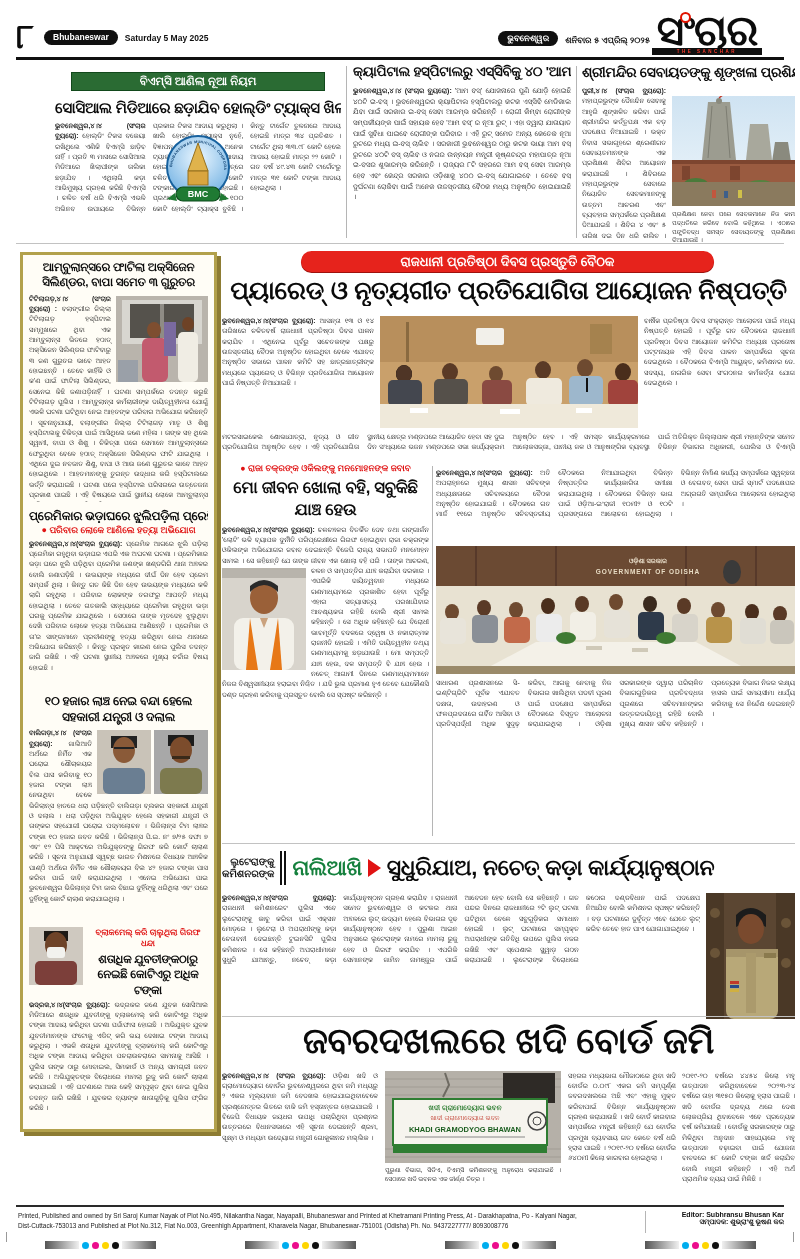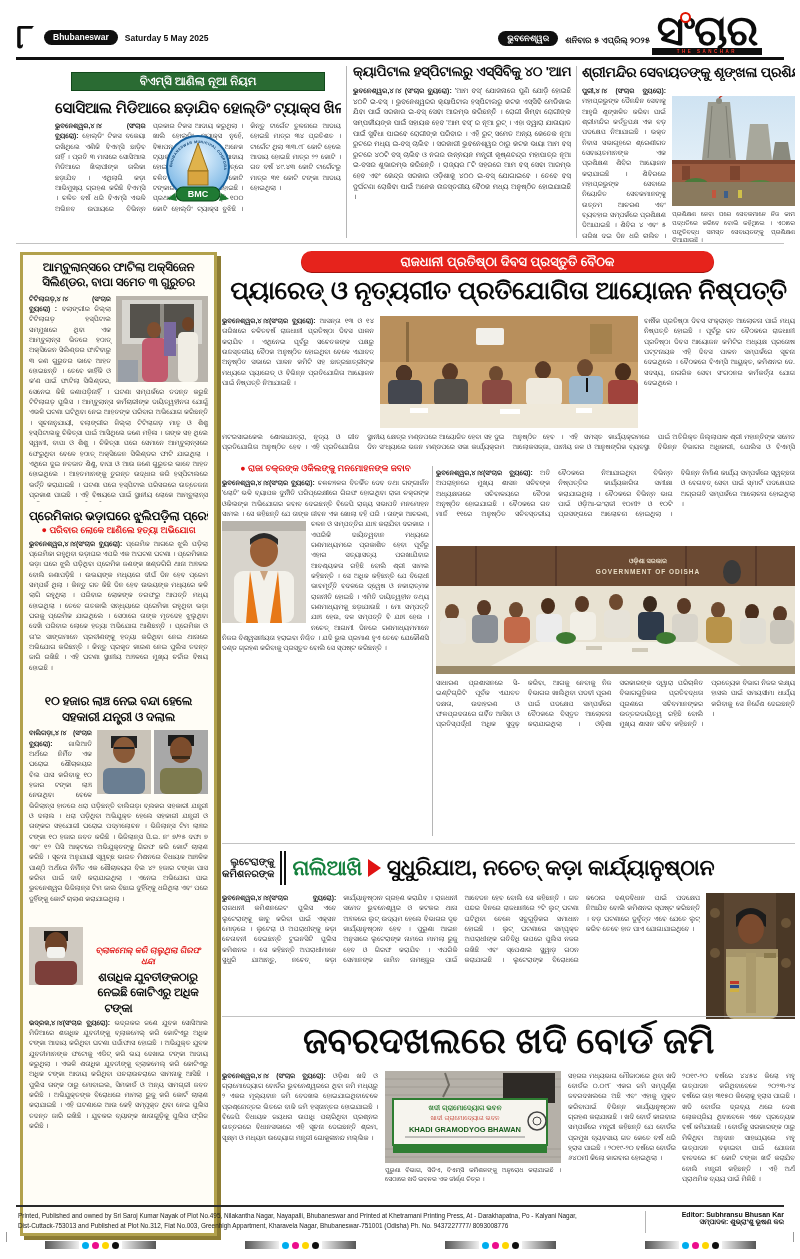--- a/index.html
+++ b/index.html
@@ -142,21 +142,21 @@
       <rect x="0" y="86" width="123" height="24" fill="#8a7a5e"></rect>
       <rect x="40" y="94" width="4" height="8" fill="#c2563e"></rect>
       <rect x="52" y="95" width="4" height="7" fill="#3e5f8a"></rect>
       <rect x="66" y="94" width="4" height="8" fill="#d0c04a"></rect>
     </svg>
     <div class="cap just abs" style="left:90px;top:146px;width:123px;height:34px;overflow:hidden;">ପ୍ରଶିକ୍ଷଣ ନେବା ପରେ ସେବକମାନେ ନିଜ କାମ ପଦ୍ଧତିରେ କରିବେ ବୋଲି କହିଥିଲେ । ଏଠାରେ ପଙ୍କ୍ତିବଦ୍ଧ ସମସ୍ତ ସେବାୟତଙ୍କୁ ପ୍ରଶିକ୍ଷଣ ଦିଆଯାଉଛି ।</div>
   </div>
 
   <div class="abs hline" style="left:16px;right:16px;top:243px;"></div>
 
-  <div class="abs leftbox" style="left:20px;top:252px;width:197px;height:984px;">
+  <div class="abs leftbox" style="left:20px;top:252px;width:197px;height:880px;">
 
     <div>
       <div class="hl" style="font-size:11.8px;line-height:1.3;">ଆମ୍ବୁଲାନ୍ସରେ ଫାଟିଲା ଅକ୍ସିଜେନ ସିଲିଣ୍ଡର, ବାପା ସମେତ ୩ ଗୁରୁତର</div>
       <div class="bodytxt just" style="margin-top:3px;height:208px;">
         <span class="ph-r">
           <svg width="92" height="86" viewBox="0 0 92 86">
             <rect width="92" height="86" fill="#b9b4ac"></rect>
             <rect x="6" y="4" width="80" height="44" fill="#d8d6d0"></rect>
             <rect x="14" y="8" width="64" height="34" fill="#55524c"></rect>
             <rect x="44" y="8" width="4" height="34" fill="#8f8c85"></rect>
@@ -212,21 +212,21 @@
       <div style="overflow:hidden;">
         <span class="ph-l">
           <svg width="54" height="58" viewBox="0 0 54 58">
             <rect width="54" height="58" fill="#cfc9c0"></rect>
             <rect x="15" y="4" width="24" height="10" fill="#1e1a16"></rect>
             <ellipse cx="27" cy="18" rx="11" ry="13" fill="#6e4328"></ellipse>
             <rect x="18" y="20" width="18" height="11" rx="3" fill="#f2f2ee"></rect>
             <rect x="6" y="34" width="42" height="24" rx="5" fill="#7c3f3a"></rect>
           </svg>
         </span>
-        <div class="kicker-red" style="font-size:8.4px;margin-top:20px;font-style:italic;">ବ୍ଲାକମେଲ୍ କରି ଚାଲୁଥିଲା ଗିରଫ ଧନ୍ଦା</div>
+        <div class="kicker-red" style="font-size:8.4px;margin-top:2px;">ବ୍ଲାକମେଲ୍ କରି ଚାଲୁଥିଲା ଗିରଫ ଧନ୍ଦା</div>
         <div class="hl" style="font-size:11.6px;line-height:1.3;margin-top:2px;">ଶତାଧିକ ଯୁବତୀଙ୍କଠାରୁ ନେଇଛି କୋଟିଏରୁ ଅଧିକ ଟଙ୍କା</div>
       </div>
       <div class="bodytxt just" style="margin-top:3px;height:158px;">
         <span class="dl">ଭଦ୍ରକ,୪।୪(ସଂଚାର ବ୍ୟୁରୋ):</span>
         <span>ଭଦ୍ରକର ଜଣେ ଯୁବକ ସୋସିଆଲ ମିଡିଆରେ ଶତାଧିକ ଯୁବତୀଙ୍କୁ ବ୍ଲାକମେଲ୍ କରି କୋଟିଏରୁ ଅଧିକ ଟଙ୍କା ଆଦାୟ କରିଥିବା ଘଟଣା ପର୍ଦ୍ଦାଫାସ ହୋଇଛି । ଅଭିଯୁକ୍ତ ଯୁବକ ଯୁବତୀମାନଙ୍କ ଫଟୋକୁ ଏଡିଟ୍ କରି ଭୟ ଦେଖାଇ ଟଙ୍କା ଆଦାୟ କରୁଥିଲା । ଏଭଳି ଶତାଧିକ ଯୁବତୀଙ୍କୁ ବ୍ଲାକମେଲ୍ କରି କୋଟିଏରୁ ଅଧିକ ଟଙ୍କା ଆଦାୟ କରିଥିବା ପଚରାଉଚରାରେ ସାମନାକୁ ଆସିଛି । ପୁଲିସ ତାଙ୍କ ଠାରୁ ମୋବାଇଲ, ସିମକାର୍ଡ ଓ ଅନ୍ୟ ସାମଗ୍ରୀ ଜବତ କରିଛି । ଅଭିଯୁକ୍ତଙ୍କ ବିରୋଧରେ ମାମଲା ରୁଜୁ କରି କୋର୍ଟ ଚାଲାଣ କରାଯାଇଛି । ଏହି ଘଟଣାରେ ଆଉ କେହି ସମ୍ପୃକ୍ତ ଥିବା ନେଇ ପୁଲିସ ତଦନ୍ତ ଜାରି ରଖିଛି । ଯୁବକର ବ୍ୟାଙ୍କ ଖାତାଗୁଡ଼ିକୁ ପୁଲିସ ଫ୍ରିଜ କରିଛି ।</span>
       </div>
     </div>
   </div>
 
   <div class="abs red-banner" style="left:301px;top:251px;width:413px;">ରାଜଧାନୀ ପ୍ରତିଷ୍ଠା ଦିବସ ପ୍ରସ୍ତୁତି ବୈଠକ</div>
@@ -263,20 +263,21 @@
     <rect x="196" y="92" width="16" height="5" fill="#fff"></rect>
   </svg>
 
   <div class="abs bodytxt just" style="left:644px;top:316px;width:151px;height:114px;">ବାର୍ଷିକ ପ୍ରତିଷ୍ଠା ଦିବସ ସଂକ୍ରାନ୍ତ ଆଲୋଚନା ପାଇଁ ମଧ୍ୟ ନିଷ୍ପତ୍ତି ହୋଇଛି । ପୂର୍ବରୁ ଗତ ବୈଠକରେ ରାଜଧାନୀ ପ୍ରତିଷ୍ଠା ଦିବସ ଆୟୋଜନ କମିଟିର ଅଧ୍ୟକ୍ଷ ପ୍ରତୋଷ ପଟ୍ଟନାୟକ ଏହି ଦିବସ ପାଳନ ସମ୍ପର୍କରେ ସୂଚନା ଦେଇଥିଲେ । ବୈଠକରେ ବିଏମ୍ସି ଆୟୁକ୍ତ, କମିଶନର ଡେ. ସଦସ୍ୟ, ନାଗରିକ ସେବା ସଂଗଠନର କର୍ମକର୍ତ୍ତା ଯୋଗ ଦେଇଥିଲେ ।</div>
   <div class="abs bodytxt just" style="left:222px;top:432px;width:573px;height:29px;column-count:4;column-gap:8px;">ମଟରସାଇକେଲ ଶୋଭାଯାତ୍ରା, ନୃତ୍ୟ ଓ ଗୀତ ପ୍ରତିଯୋଗିତା ଅନୁଷ୍ଠିତ ହେବ । ଏହି ପ୍ରତିଯୋଗିତା ସ୍ଥାନୀୟ କ୍ଷେତ୍ର ମଣ୍ଡପରେ ଆୟୋଜିତ ହେବା ସହ ଦୁଇ ଦିନ ସଂଧ୍ୟାରେ ଭଜନ ମଣ୍ଡପରେ ସଭା କାର୍ଯ୍ୟକ୍ରମ ଅନୁଷ୍ଠିତ ହେବ । ଏହି ସମସ୍ତ କାର୍ଯ୍ୟକ୍ରମରେ ଆଲୋକସଜ୍ଜା, ପାନୀୟ ଜଳ ଓ ଆନୁଷଙ୍ଗିକ ବ୍ୟବସ୍ଥା ପାଇଁ ଅତିରିକ୍ତ ଜିଲ୍ଲାପାଳ ଶ୍ରୀ ମହାନ୍ତିଙ୍କ ସମେତ ବିଭିନ୍ନ ବିଭାଗର ଅଧିକାରୀ, ପୋଲିସ ଓ ବିଏମ୍ସି କର୍ମଚାରୀ ଯୋଗଦେବେ ବୋଲି ନିଷ୍ପତ୍ତି ହୋଇଛି ।</div>
 
   <div class="abs" style="left:222px;top:463px;width:207px;">
     <div class="kicker-red" style="font-size:8.8px;">
       <span class="dot">● </span><span>ରାଜା ଚକ୍ରଙ୍କ ଓକିଲଙ୍କୁ ମନମୋହନଙ୍କ ଜବାବ</span>
     </div>
+    <div class="hl" style="font-size:16.5px;line-height:1.35;margin-top:2px;">ମୋ ଜୀବନ ଖୋଲା ବହି, ସବୁକିଛି ଯାଞ୍ଚ ହେଉ</div>
     <div class="bodytxt just" style="margin-top:4px;height:300px;">
       <span class="dl">ଭୁବନେଶ୍ୱର,୪।୪(ସଂଚାର ବ୍ୟୁରୋ):</span>
       <span>ଚଳଚଞ୍ଚଳର ବିତର୍କିତ ଦେବ ତଥା ଗଙ୍ଗାର୍ଜନ 'ଲୋଟି' ଭଳି ବ୍ୟାପକ ଦୁର୍ନୀତି ପରିପ୍ରେକ୍ଷୀରେ ଗିରଫ ହୋଇଥିବା ରାଜା ଚକ୍ରଙ୍କ ଓକିଲଙ୍କ ଅଭିଯୋଗର ଜବାବ ଦେଇଛନ୍ତି ବିଜେପି ରାଜ୍ୟ ସଭାପତି ମନମୋହନ ସାମଲ । ସେ କହିଛନ୍ତି ଯେ ତାଙ୍କ ଜୀବନ ଏକ ଖୋଲା ବହି ପରି ।</span>
       <span class="ph-l">
         <svg width="84" height="102" viewBox="0 0 84 102">
           <rect width="84" height="102" fill="#d8d4cc"></rect>
           <rect width="84" height="10" fill="#b8b4ac"></rect>
           <ellipse cx="42" cy="30" rx="14" ry="16" fill="#9a6038"></ellipse>
           <path d="M28,24 Q42,10 56,24 L56,18 Q42,6 28,18 Z" fill="#2a2a2a"></path>
           <rect x="12" y="50" width="60" height="52" rx="9" fill="#f3f1ea"></rect>

